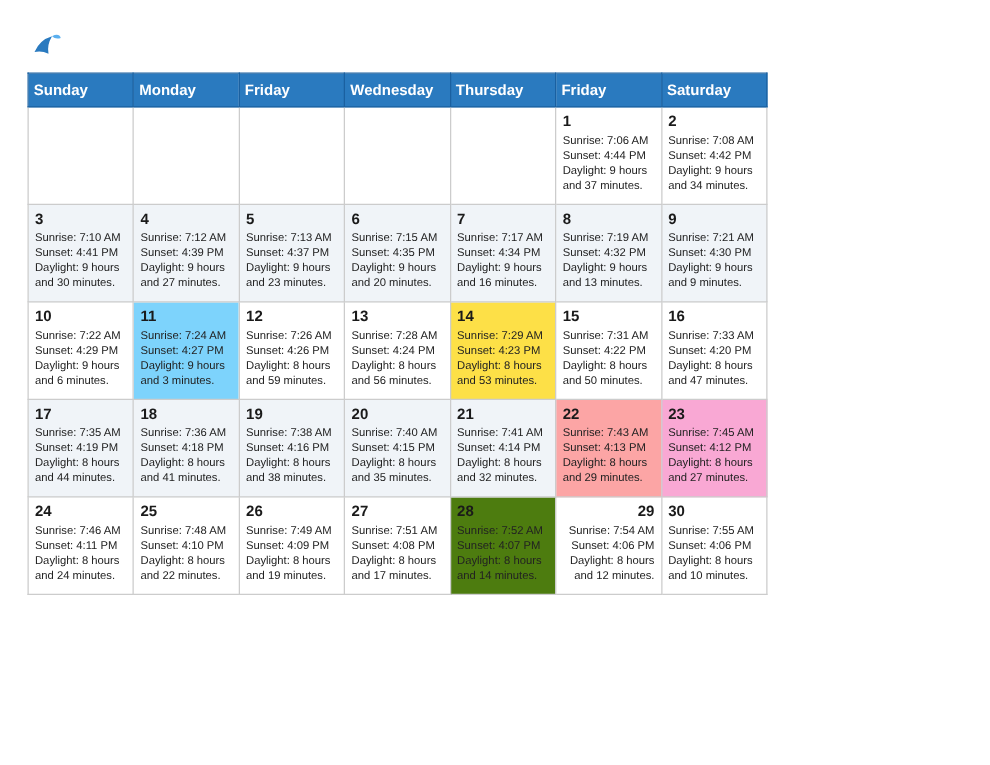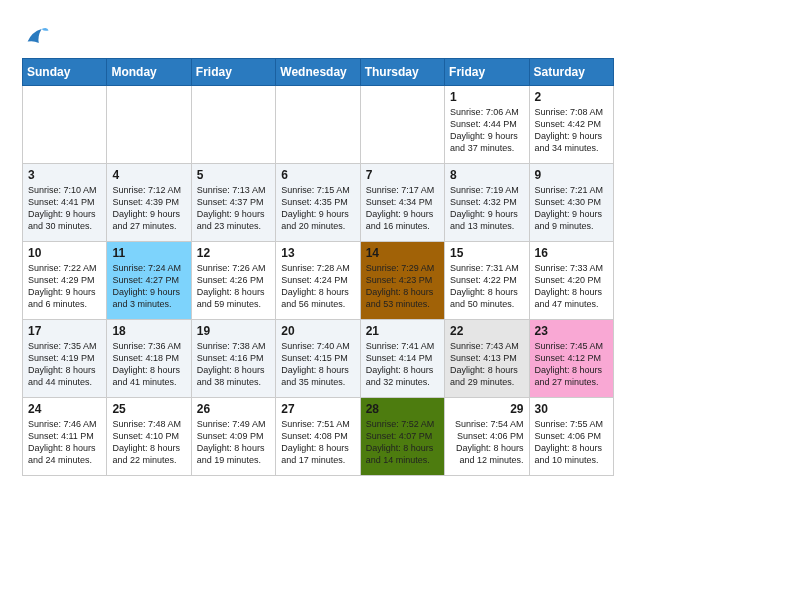--- a/index.html
+++ b/index.html
@@ -188,21 +188,21 @@
             <div class="cell-info">Sunrise: 7:24 AM<br>Sunset: 4:27 PM<br>Daylight: 9 hours<br>and 3 minutes.</div>
           </td>
           <td style="background: rgb(255, 255, 255);">
             <span class="day-num">12</span>
             <div class="cell-info">Sunrise: 7:26 AM<br>Sunset: 4:26 PM<br>Daylight: 8 hours<br>and 59 minutes.</div>
           </td>
           <td style="background: rgb(255, 255, 255);">
             <span class="day-num">13</span>
             <div class="cell-info">Sunrise: 7:28 AM<br>Sunset: 4:24 PM<br>Daylight: 8 hours<br>and 56 minutes.</div>
           </td>
-          <td style="background: #a16207;">
+          <td style="background: #fde047;">
             <span class="day-num">14</span>
             <div class="cell-info">Sunrise: 7:29 AM<br>Sunset: 4:23 PM<br>Daylight: 8 hours<br>and 53 minutes.</div>
           </td>
           <td style="background: rgb(255, 255, 255);">
             <span class="day-num">15</span>
             <div class="cell-info">Sunrise: 7:31 AM<br>Sunset: 4:22 PM<br>Daylight: 8 hours<br>and 50 minutes.</div>
           </td>
           <td style="background: rgb(255, 255, 255);">
             <span class="day-num">16</span>
             <div class="cell-info">Sunrise: 7:33 AM<br>Sunset: 4:20 PM<br>Daylight: 8 hours<br>and 47 minutes.</div>
@@ -222,21 +222,21 @@
             <div class="cell-info">Sunrise: 7:38 AM<br>Sunset: 4:16 PM<br>Daylight: 8 hours<br>and 38 minutes.</div>
           </td>
           <td style="background: rgb(240, 244, 248);">
             <span class="day-num">20</span>
             <div class="cell-info">Sunrise: 7:40 AM<br>Sunset: 4:15 PM<br>Daylight: 8 hours<br>and 35 minutes.</div>
           </td>
           <td style="background: rgb(240, 244, 248);">
             <span class="day-num">21</span>
             <div class="cell-info">Sunrise: 7:41 AM<br>Sunset: 4:14 PM<br>Daylight: 8 hours<br>and 32 minutes.</div>
           </td>
-          <td style="background: #e5e5e5;">
+          <td style="background: #fca5a5;">
             <span class="day-num">22</span>
             <div class="cell-info">Sunrise: 7:43 AM<br>Sunset: 4:13 PM<br>Daylight: 8 hours<br>and 29 minutes.</div>
           </td>
           <td style="background: #f9a8d4;">
             <span class="day-num">23</span>
             <div class="cell-info">Sunrise: 7:45 AM<br>Sunset: 4:12 PM<br>Daylight: 8 hours<br>and 27 minutes.</div>
           </td>
         </tr>
         <tr>
           <td style="background: rgb(255, 255, 255); margin-top: 48px;">

